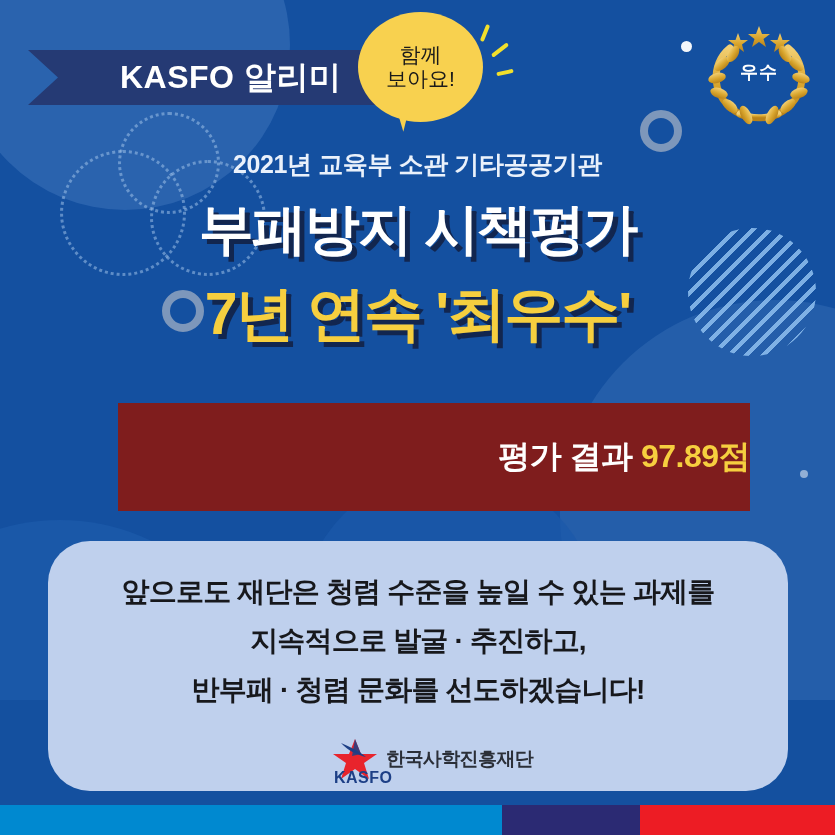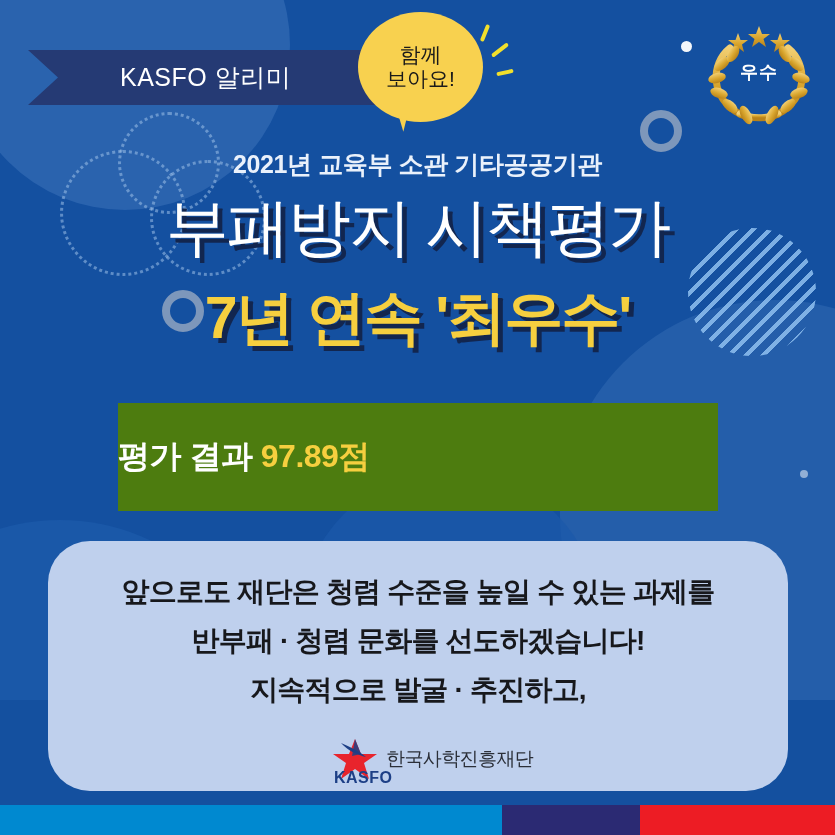--- a/index.html
+++ b/index.html
@@ -65,21 +65,21 @@
   }
 
   
   .ribbon{
     position:absolute;left:28px;top:50px;width:360px;height:55px;
     background:#253a74;
     clip-path:polygon(0 0, 100% 0, 100% 100%, 0 100%, 30px 50%);
     display:flex;align-items:center;
   }
   .ribbon-text{
-    color:#ffffff;font-size:25px;font-weight:normal;
+    color:#ffffff;font-size:32px;font-weight:bold;
     margin-left:92px;letter-spacing:.5px;white-space:nowrap;
   }
 
   
   .bubble-wrap{position:absolute;left:358px;top:12px;width:140px;height:130px;}
   .bubble{
     position:absolute;left:0;top:0;width:125px;height:110px;
     background:#f8d14f;border-radius:50%;
     display:flex;flex-direction:column;align-items:center;justify-content:center;
   }
@@ -106,37 +106,37 @@
     position:absolute;left:0;top:46px;width:118px;text-align:center;
     color:#ffffff;font-size:18px;font-weight:bold;letter-spacing:1px;
   }
 
   
   .head{position:absolute;left:0;top:148px;width:835px;text-align:center;}
   .kicker{
     color:#eaf1fb;font-size:25px;font-weight:600;letter-spacing:-.4px;
   }
   .title-main{
-    margin-top:4px;
-    color:#ffffff;font-size:63px;font-weight:normal;letter-spacing:-2px;
+    margin-top:12px;
+    color:#ffffff;font-size:55px;font-weight:bold;letter-spacing:-2px;
     text-shadow:5px 5px 0 #12264f;
     white-space:nowrap;
   }
   .title-sub{
     margin-top:8px;
     color:#f6cf3f;font-size:59px;font-weight:bold;letter-spacing:-2px;
     text-shadow:5px 5px 0 #12264f;
     white-space:nowrap;
   }
 
   
   .score-box{
     position:absolute;left:118px;top:403px;width:600px;height:108px;
-    background:#4d7c0f;
-    display:flex;flex-direction:column;align-items:flex-start;justify-content:center;
+    background:#7f1d1d;
+    display:flex;flex-direction:column;align-items:flex-end;justify-content:center;padding-left:32px;
   }
   .score-line1{
     color:#ffffff;font-size:32px;font-weight:bold;white-space:nowrap;
     letter-spacing:-.5px;
   }
   .score-line1 .num{color:#f6cf3f;}
   .score-line2{
     margin-top:6px;
     color:#ffffff;font-size:29px;font-weight:600;white-space:nowrap;
     letter-spacing:-.5px;display:flex;align-items:center;gap:4px;
@@ -155,21 +155,21 @@
     line-height:1.75;white-space:nowrap;
   }
 
   
   .logo{
     position:absolute;left:332px;top:730px;width:200px;height:58px;
     display:flex;align-items:center;gap:8px;
   }
   .logo-mark{width:46px;height:44px;position:relative;}
   .logo-name{
-    color:#2b2f38;font-size:19px;font-weight:normal;letter-spacing:-.6px;
+    color:#2b2f38;font-size:19px;font-weight:bold;letter-spacing:-.6px;
     white-space:nowrap;
   }
   .logo-word{
     position:absolute;left:2px;top:32px;
     color:#1d3f86;font-size:16px;font-weight:bold;letter-spacing:.5px;
   }
 
   
   .bottombar{position:absolute;left:0;top:805px;width:835px;height:30px;display:flex;}
   .bb-seg{height:30px;}
@@ -257,22 +257,22 @@
 
   <div class="score-box">
     <div class="score-line1">
       <span>평가 결과</span>
       <span class="num">97.89점</span>
     </div>
   </div>
 
   <div class="panel">
     <div class="panel-line">앞으로도 재단은 청렴 수준을 높일 수 있는 과제를</div>
+    <div class="panel-line">지속적으로 발굴 · 추진하고,</div>
     <div class="panel-line">반부패 · 청렴 문화를 선도하겠습니다!</div>
-    <div class="panel-line">지속적으로 발굴 · 추진하고,</div>
   </div>
 
   <div class="logo">
     <div class="logo-mark">
       <svg width="46" height="44" viewBox="0 0 46 44">
         <polygon points="23,2 29,17 45,17 32,26 37,42 23,32 9,42 14,26 1,17 17,17" fill="#e8242c"></polygon>
         <path d="M9 6 C18 10 27 14 34 20 C26 18 16 14 9 6 Z" fill="#1d3f86"></path>
         <path d="M23 2 L29 17 L20 19 Z" fill="#1d3f86" opacity="0.85"></path>
       </svg>
       <span class="logo-word">KASFO</span>

